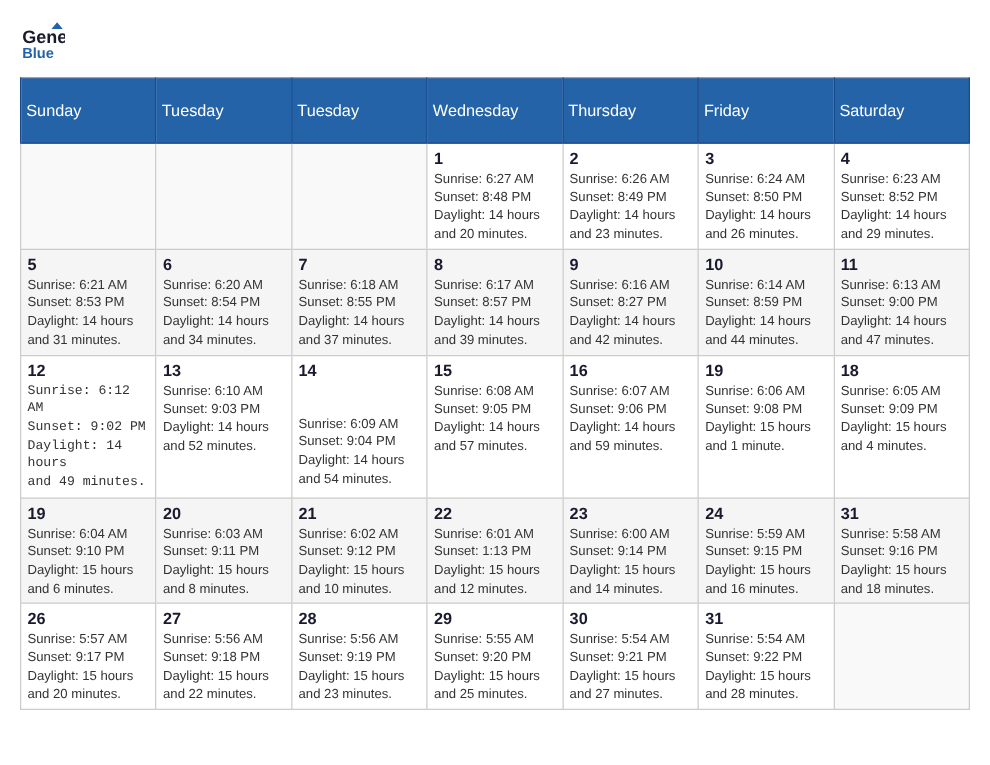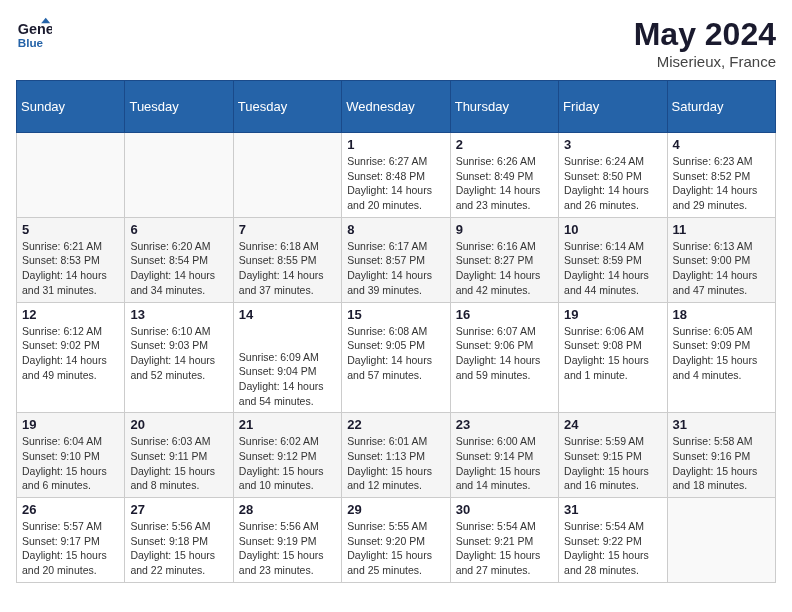--- a/index.html
+++ b/index.html
@@ -81,24 +81,20 @@
 </head>
 <body>
 
 <div class="header-area">
   <div class="logo">
     <svg class="logo-icon" viewBox="0 0 40 40">
       <text x="2" y="20" font-size="16" font-weight="bold" fill="#1a1a2e">General</text>
       <text x="2" y="34" font-size="13" font-weight="bold" fill="#2563a8">Blue</text>
       <polygon points="28,8 38,8 33,2" fill="#2563a8"></polygon>
     </svg>
-  </div>
-  <div class="title-area">
-    <div class="month-year">May 2024</div>
-    <div class="location">Miserieux, France</div>
   </div>
 </div>
 
 <table class="calendar">
   <thead>
     <tr>
     <th>Sunday</th>
         <th>Tuesday</th>
         <th>Tuesday</th>
         <th>Wednesday</th>
@@ -188,21 +184,21 @@
           <span class="day-num">11</span>
           <div class="day-info" style="white-space: pre-line;">Sunrise: 6:13 AM
 Sunset: 9:00 PM
 Daylight: 14 hours
 and 47 minutes.</div>
         </td>
       </tr>
       <tr>
         <td>
           <span class="day-num">12</span>
-          <div class="day-info" style="white-space: pre-line;">Sunrise: 6:12 AM
+          <div class="day-info" style="white-space: pre-line; font-family: Liberation Mono, monospace;">Sunrise: 6:12 AM
 Sunset: 9:02 PM
 Daylight: 14 hours
 and 49 minutes.</div>
         </td>
         <td>
           <span class="day-num">13</span>
           <div class="day-info" style="white-space: pre-line;">Sunrise: 6:10 AM
 Sunset: 9:03 PM
 Daylight: 14 hours
 and 52 minutes.</div>

